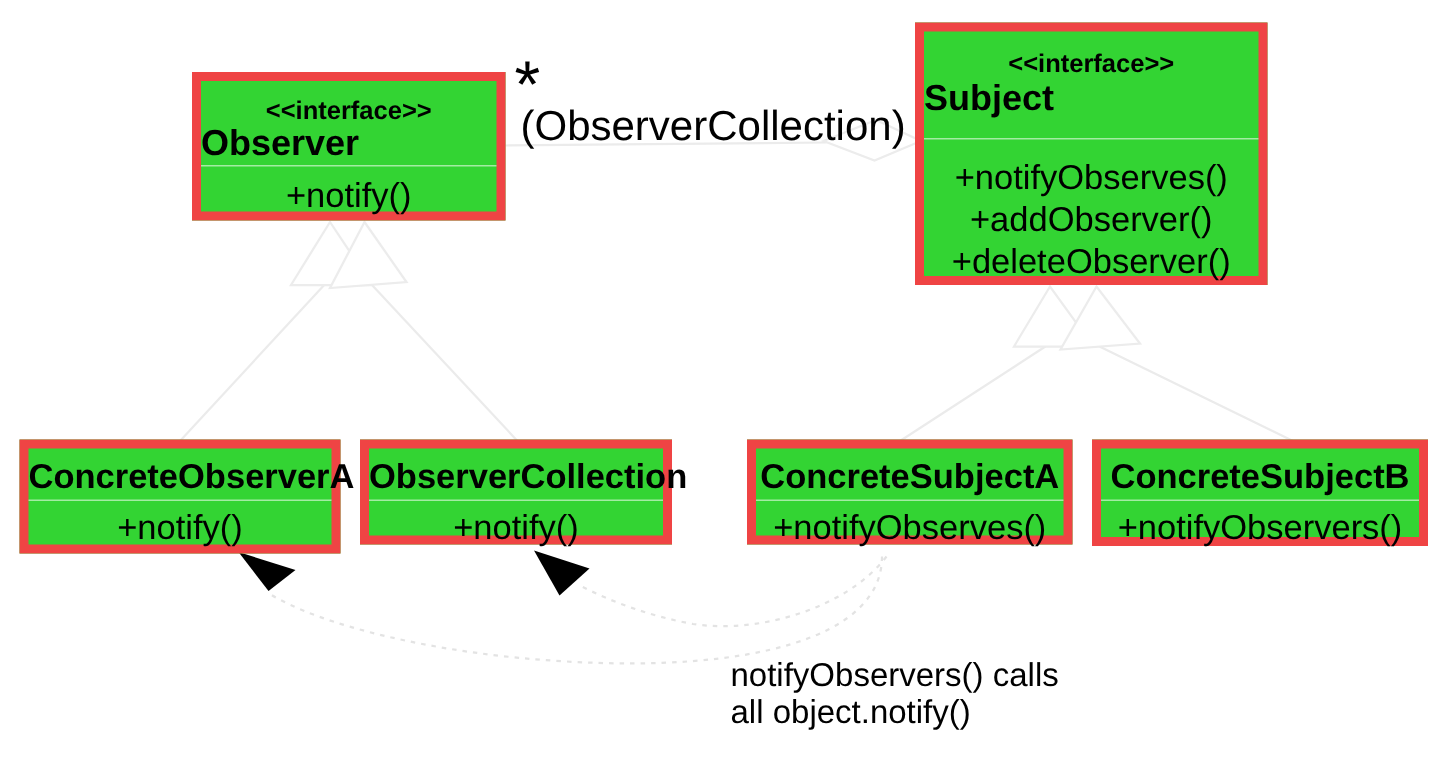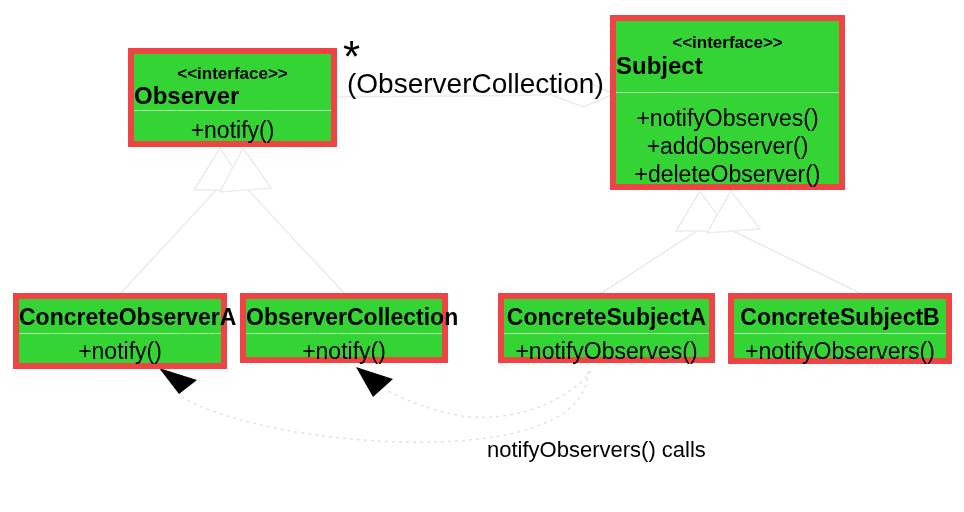--- a/index.html
+++ b/index.html
@@ -86,15 +86,16 @@
     <div class="ctitle" style="top:6px;">ConcreteSubjectB</div>
     <div class="sep" style="top:34px;"></div>
     <div class="mline" style="top:38px;">+notifyObservers()</div>
   </div>
 
   <div class="floating" id="star-label" style="left:343px;top:42px;">*</div>
   <div class="floating" id="collection-label" style="left:347px;top:68px;">(ObserverCollection)</div>
 
   <div class="floating" id="note-label" style="left:487px;top:437px;width:240px;">
     <div>notifyObservers() calls</div>
+    <div>all object.notify()</div>
   </div>
 
 </div>
 
 </body></html>

